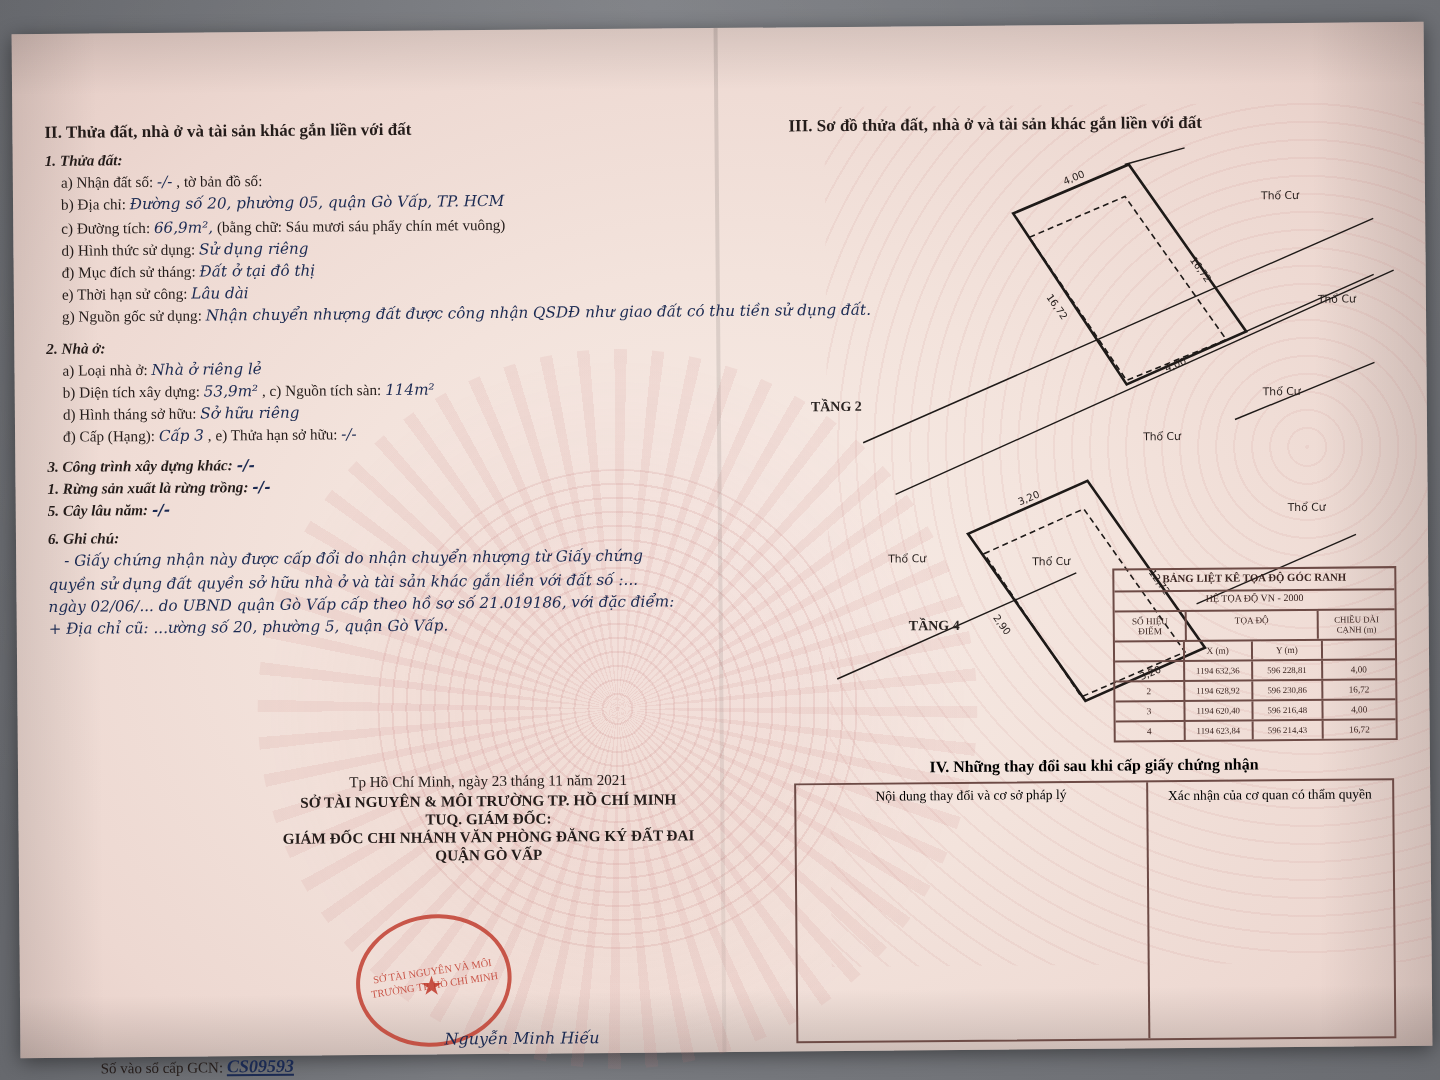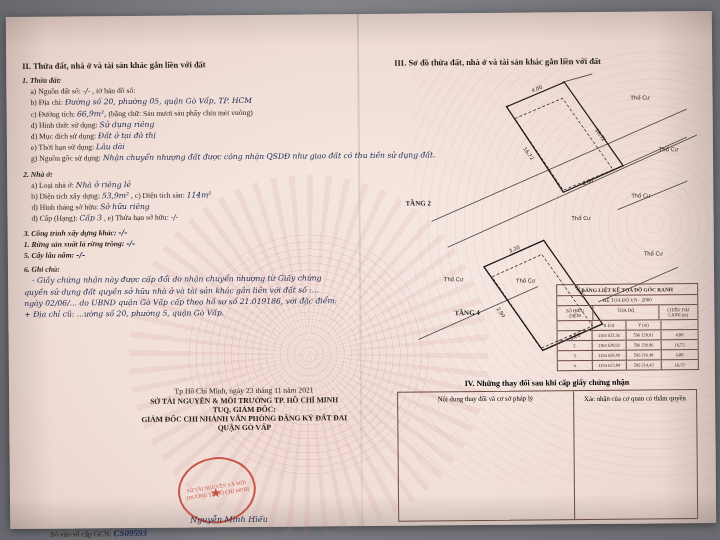--- a/index.html
+++ b/index.html
@@ -92,23 +92,23 @@
   .stamp{
     position:absolute;left:168px;top:442px;width:78px;height:66px;
     border:2px solid #c0392b;border-radius:50%;
     color:#c0392b;font-size:5.2px;text-align:center;
     transform:rotate(-8deg);
     opacity:.82;
     display:flex;align-items:center;justify-content:center;
     line-height:7px;padding:4px;box-sizing:border-box;
   }
   .stampstar{position:absolute;left:200px;top:470px;color:#c0392b;font-size:13px;opacity:.85;}
-  .sigName{position:absolute;left:180px;top:500px;font-size:8px;}
+  .sigName{position:absolute;left:212px;top:500px;font-size:8px;}
   .gcn{position:absolute;left:40px;top:512px;font-size:7.5px;color:#241c1a;}
-  .gcnv{color:#1b2a52;font-weight:bold;font-size:9px;font-style:italic;}
+  .gcnv{color:#1b2a52;font-weight:bold;font-size:9px;font-style:italic;text-decoration:underline;}
 
   
   #sec4{position:absolute;left:388px;top:366px;width:300px;}
   #sec4 .t{font-weight:bold;font-size:8px;text-align:center;margin-bottom:3px;}
   .box4{border:1px solid #6d4b46;height:128px;display:flex;}
   .box4 .c1{flex:1.45;border-right:1px solid #6d4b46;padding:3px;font-size:6.8px;text-align:center;}
   .box4 .c2{flex:1;padding:3px;font-size:6.8px;text-align:center;line-height:9px;}
 
   .bl{position:absolute;font-size:6px;color:#2a2422;}
 </style>
@@ -122,21 +122,21 @@
     <div class="guilloche-r"></div>
     <div class="fold"></div>
 
     <div class="blk" id="left">
       <div class="hdr">II. Thửa đất, nhà ở và tài sản khác gắn liền với đất</div>
 
       <div class="sect" style="margin-top:4px">
         <div class="ln it" style="font-weight:bold">1. Thửa đất:</div>
 
         <div class="ln indent1">
-          <span>a) Nguồn đất số:</span>
+          <span>a) Nhận đất số:</span>
           <span class="hand">-/-</span>
           <span>, tờ bản đồ số:</span>
         </div>
 
         <div class="ln indent1">
           <span>b) Địa chỉ:</span>
           <span class="hand">Đường số 20, phường 05, quận Gò Vấp, TP. HCM</span>
         </div>
 
         <div class="ln indent1">
@@ -144,47 +144,47 @@
           <span class="hand">66,9m²,</span>
           <span>(bằng chữ: Sáu mươi sáu phẩy chín mét vuông)</span>
         </div>
 
         <div class="ln indent1">
           <span>d) Hình thức sử dụng:</span>
           <span class="hand">Sử dụng riêng</span>
         </div>
 
         <div class="ln indent1">
-          <span>đ) Mục đích sử dụng:</span>
+          <span>đ) Mục đích sử tháng:</span>
           <span class="hand">Đất ở tại đô thị</span>
         </div>
 
         <div class="ln indent1">
-          <span>e) Thời hạn sử dụng:</span>
+          <span>e) Thời hạn sử công:</span>
           <span class="hand">Lâu dài</span>
         </div>
 
         <div class="ln indent1">
           <span>g) Nguồn gốc sử dụng:</span>
           <span class="hand">Nhận chuyển nhượng đất được công nhận QSDĐ như giao đất có thu tiền sử dụng đất.</span>
         </div>
       </div>
 
       <div class="sect" style="margin-top:4px">
         <div class="ln it" style="font-weight:bold">2. Nhà ở:</div>
 
         <div class="ln indent1">
           <span>a) Loại nhà ở:</span>
           <span class="hand">Nhà ở riêng lẻ</span>
         </div>
 
         <div class="ln indent1">
           <span>b) Diện tích xây dựng:</span>
           <span class="hand">53,9m²</span>
-          <span>, c) Diện tích sàn:</span>
+          <span>, c) Nguồn tích sàn:</span>
           <span class="hand">114m²</span>
         </div>
 
         <div class="ln indent1">
           <span>d) Hình tháng sở hữu:</span>
           <span class="hand">Sở hữu riêng</span>
         </div>
 
         <div class="ln indent1">
           <span>đ) Cấp (Hạng):</span>

